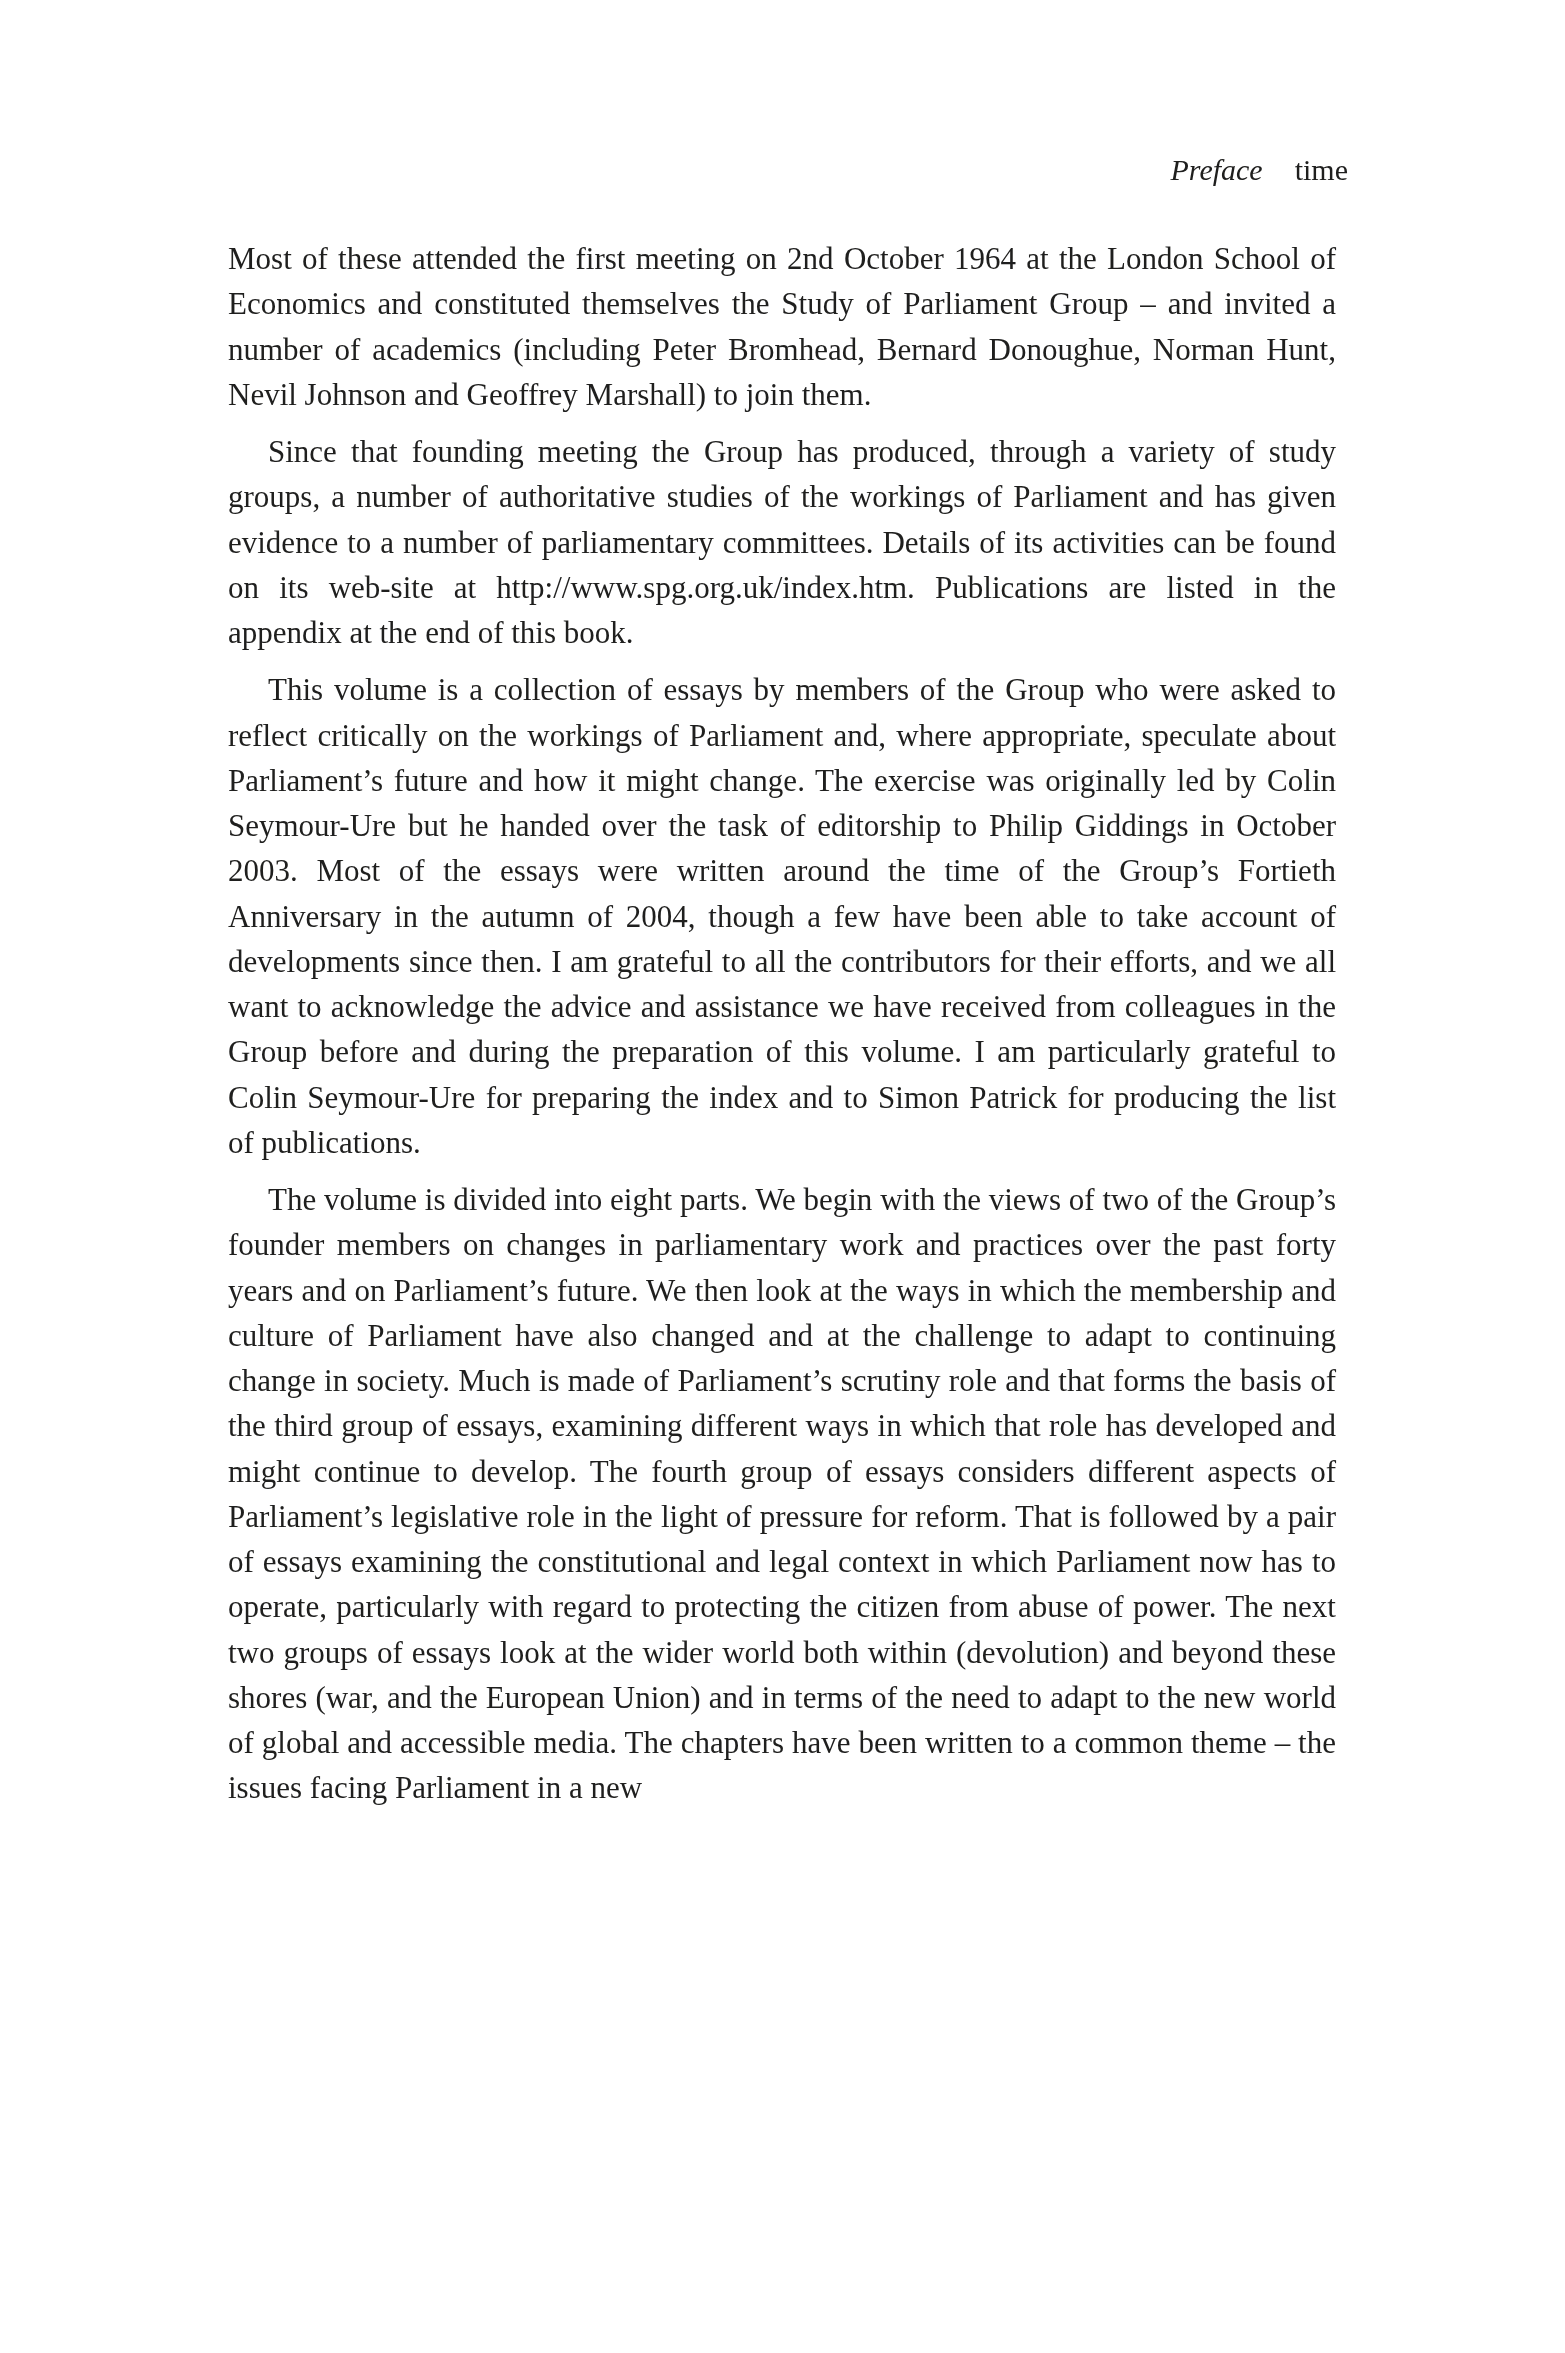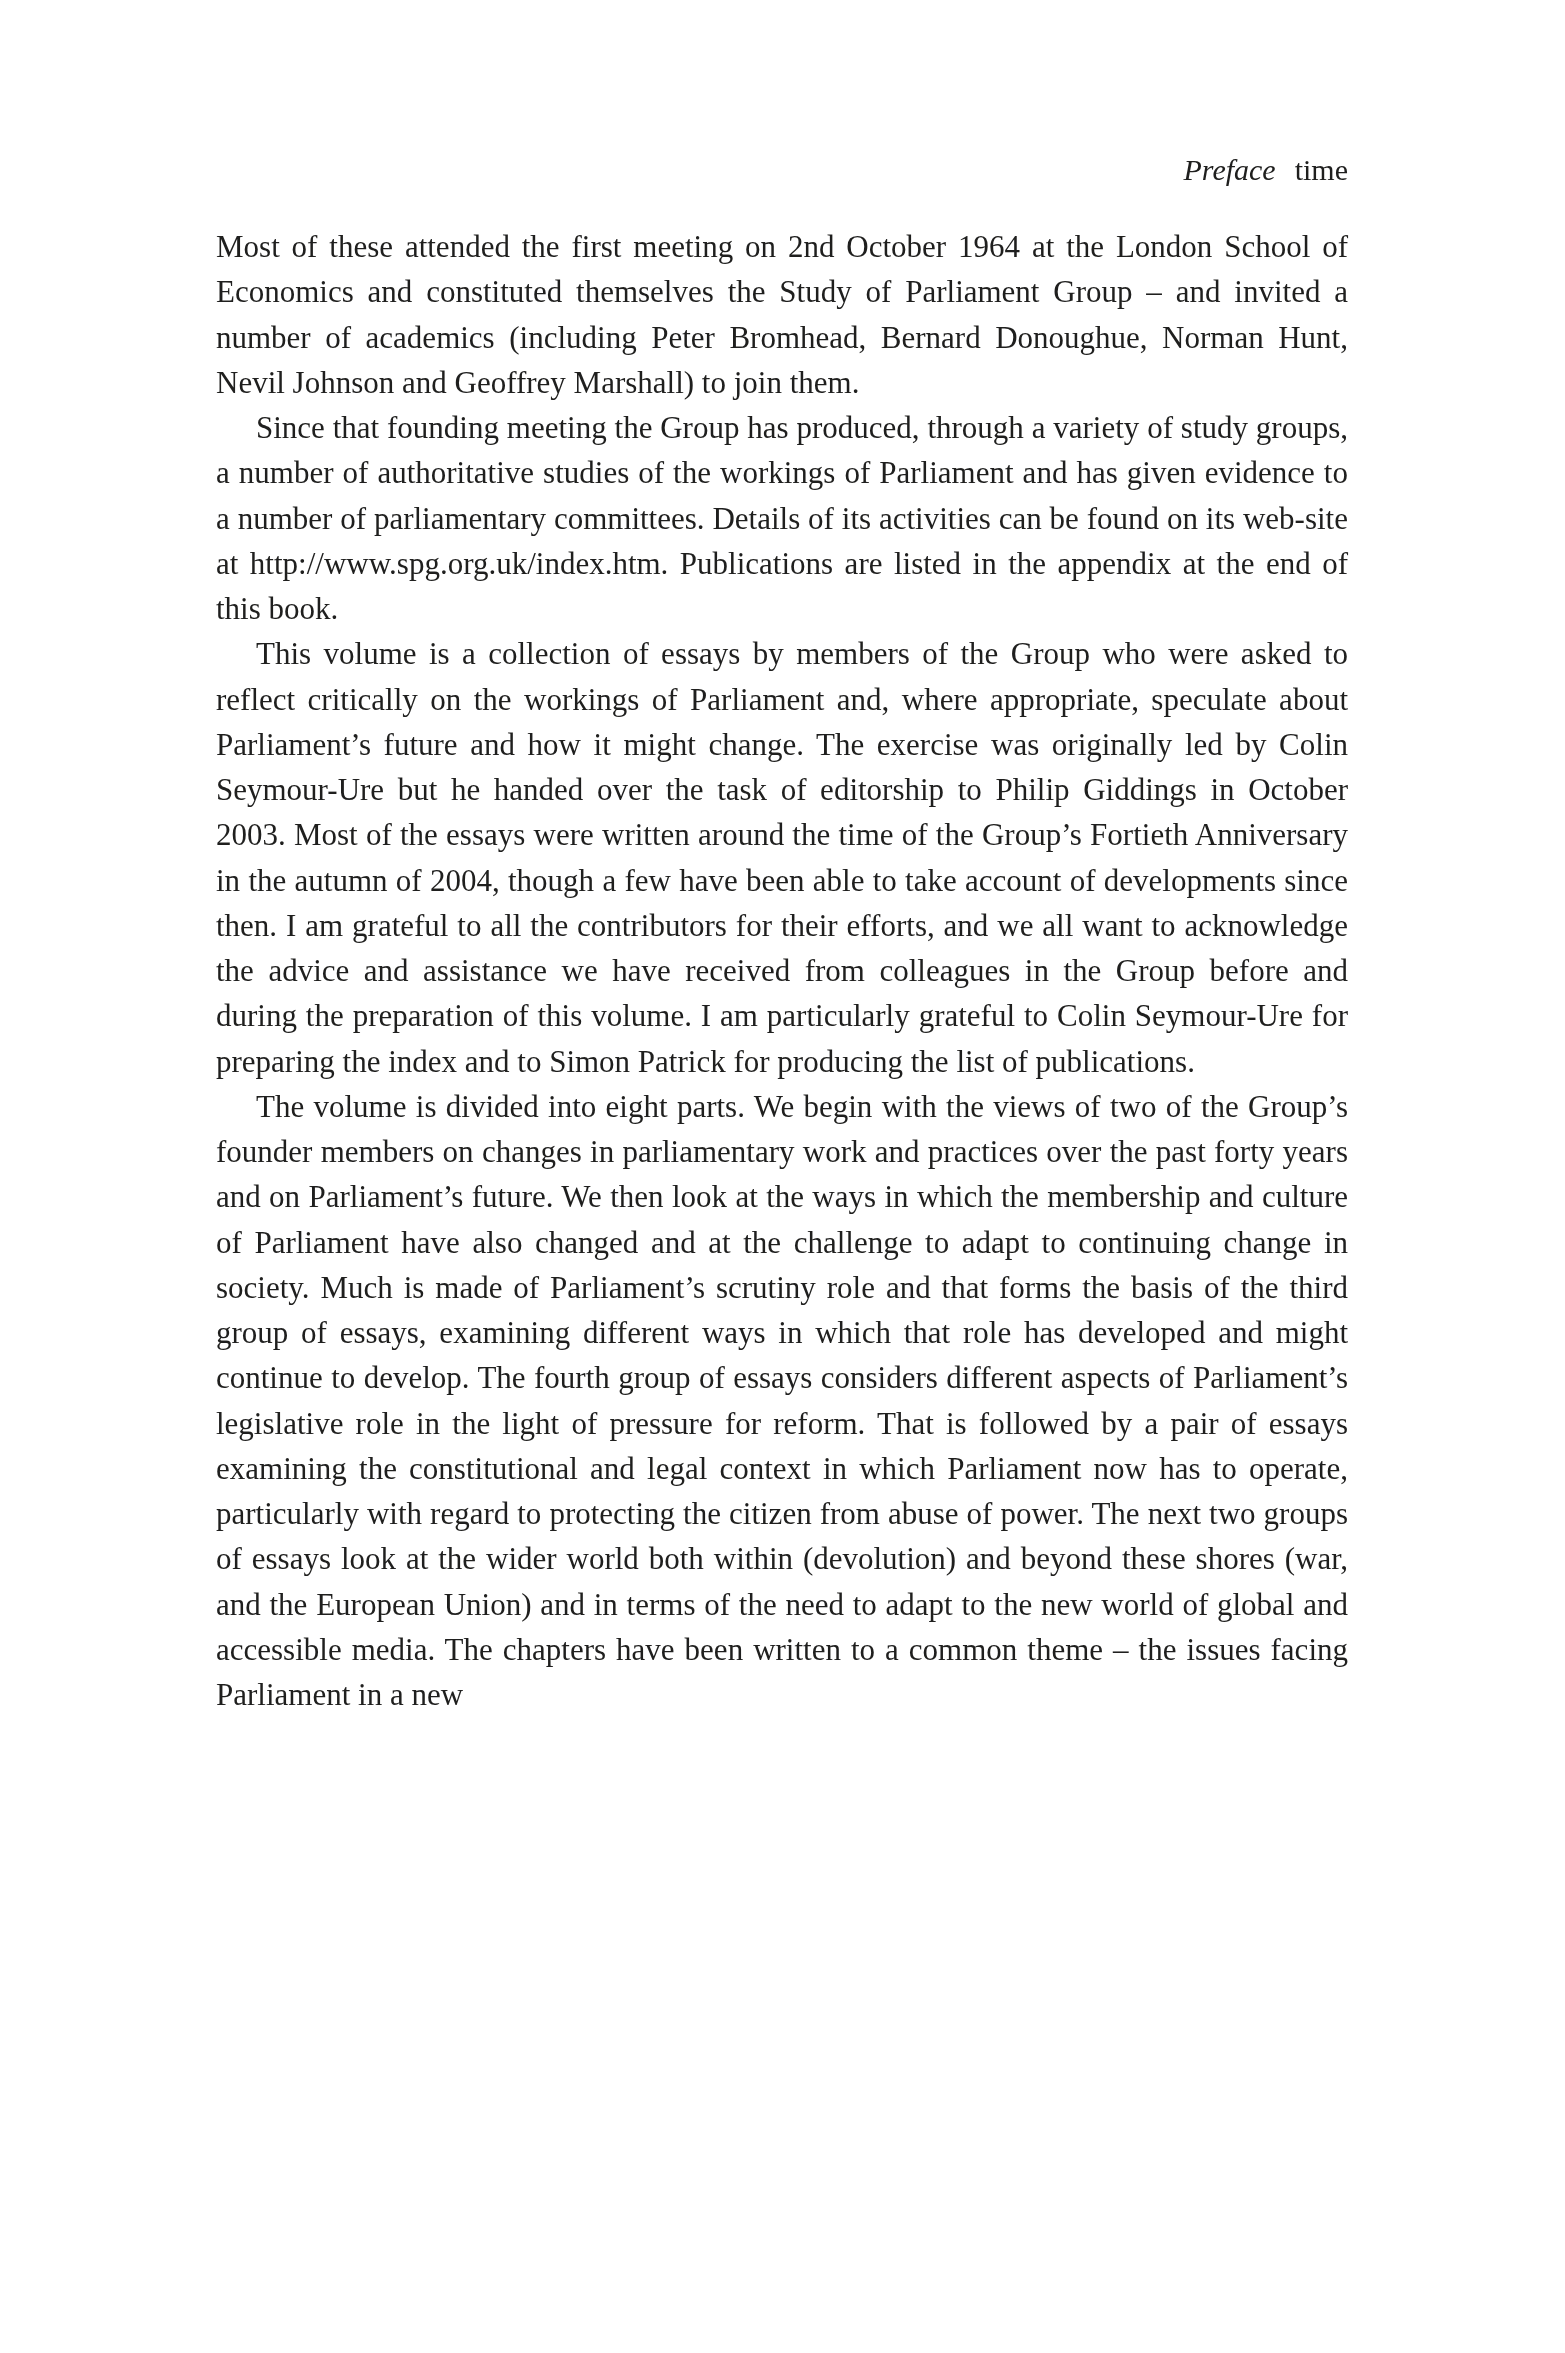--- a/index.html
+++ b/index.html
@@ -23,35 +23,35 @@
     left: 216px;
     width: 1132px;
     text-align: right;
     font-size: 30px;
     line-height: 1.2;
     color: #1f1f1e;
     white-space: nowrap;
   }
   .running-head .preface-title {
     font-style: italic;
-    margin-right: 19px;
+    margin-right: 32px;
   }
   .body-text {
     position: absolute;
     top: 224px;
     left: 216px;
     width: 1132px;
     font-size: 31px;
     line-height: 1.46;
     text-align: justify;
     text-justify: inter-word;
     color: #1f1f1e;
   }
   .body-text p {
-    margin: 0;
+    margin: 12px;
     padding: 0;
   }
   .body-text p.indent {
     text-indent: 40px;
   }
 </style>
 </head>
 <body>
 
 <div class="page">

